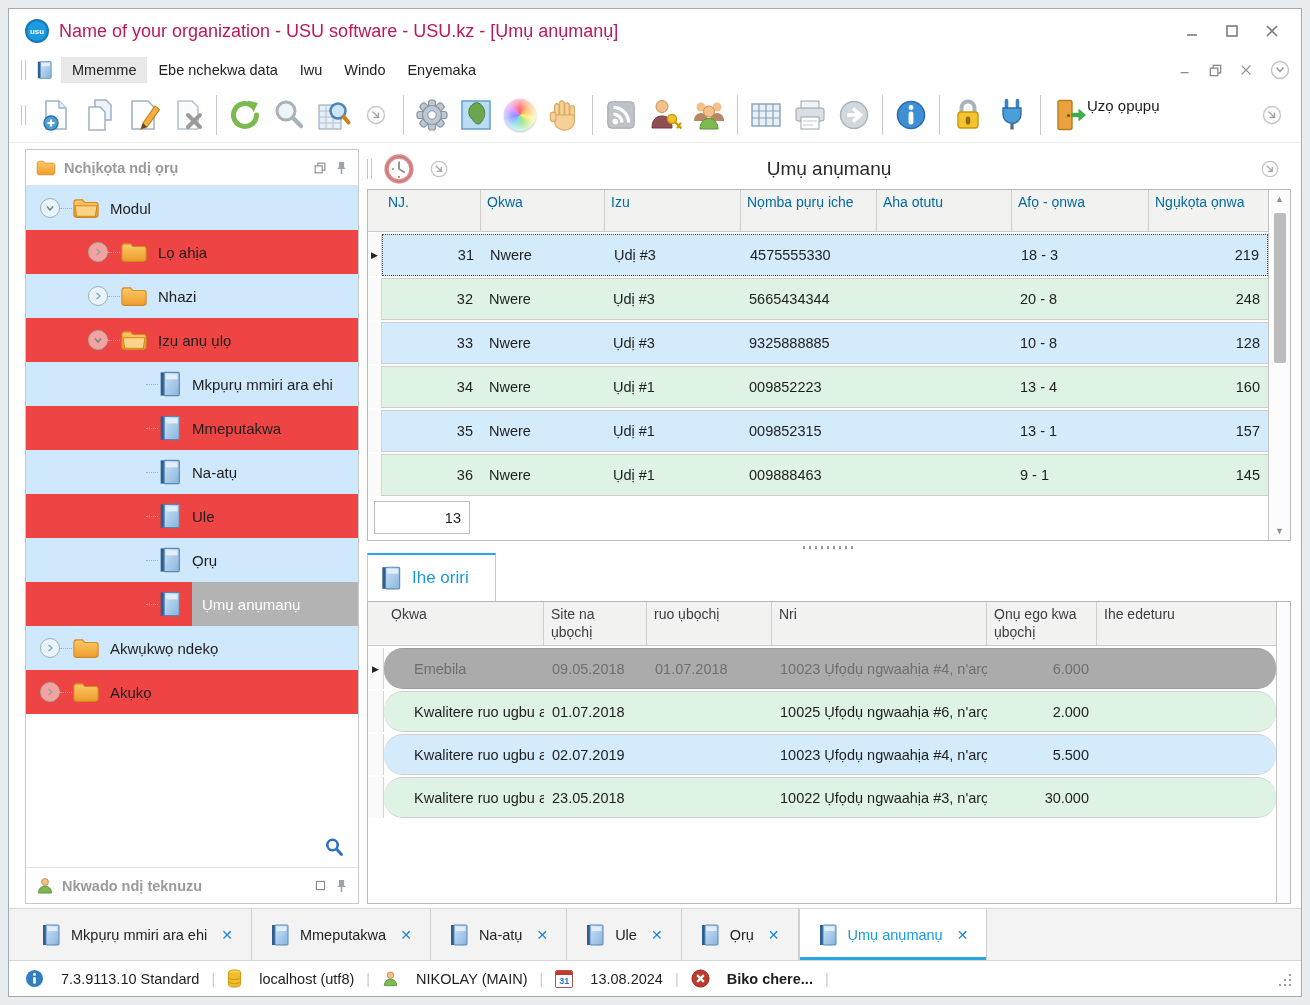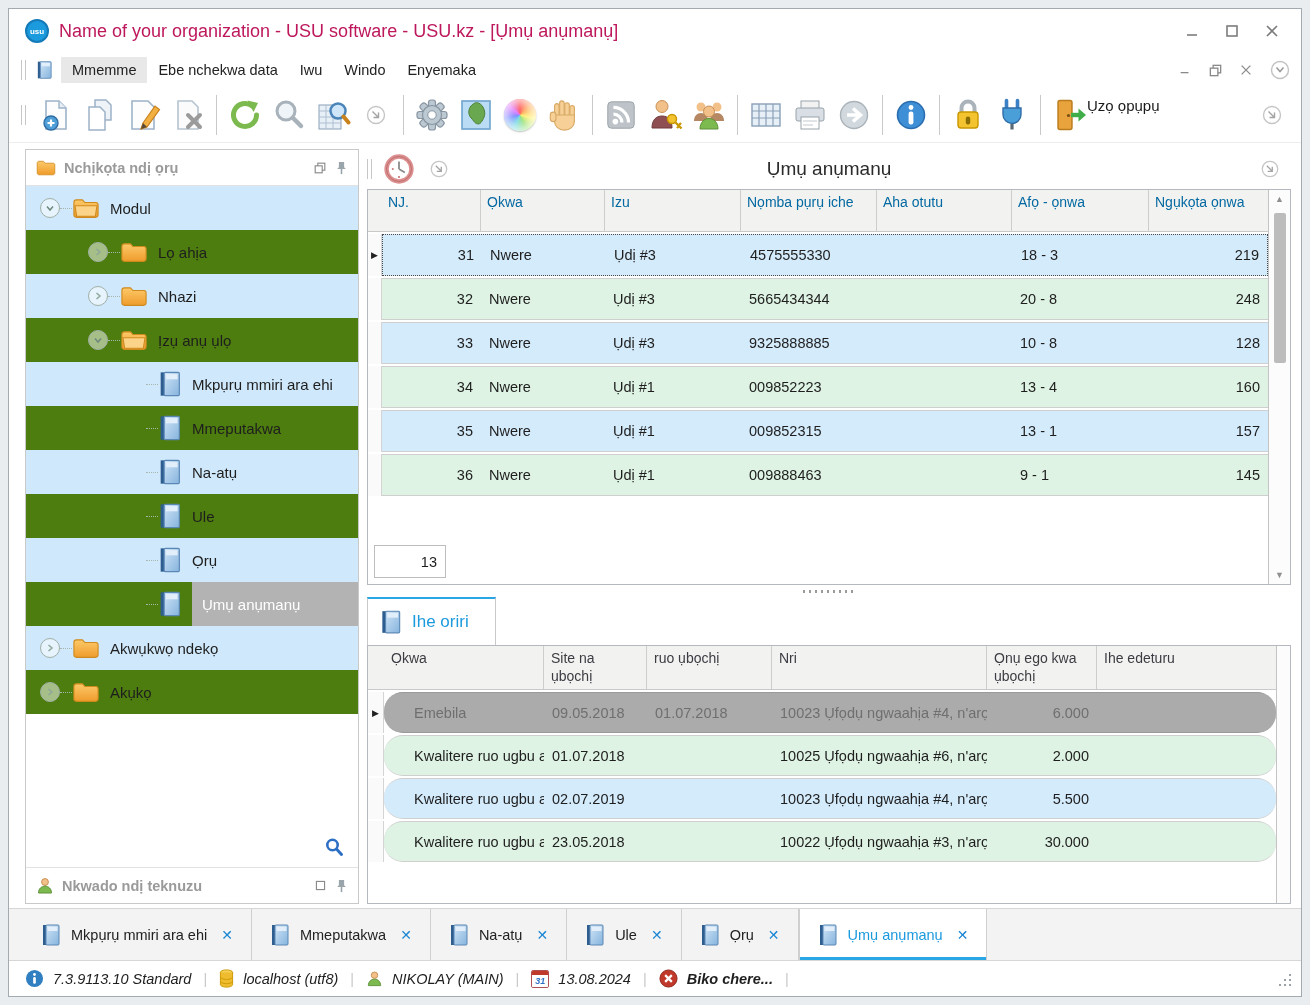--- a/index.html
+++ b/index.html
@@ -38,21 +38,21 @@
   .workspace { flex:1; display:flex; padding:6px 6px 4px 16px; min-height:0; }
 
   
   .sidebar { width:334px; border:1px solid #c9c9c9; display:flex; flex-direction:column; background:#fff; }
   .side-head { height:36px; display:flex; align-items:center; gap:8px; padding:0 10px; border-bottom:1px solid #e2e2e2; }
   .side-head-title { color:#9a9a9a; font-weight:bold; font-size:14.5px; flex:1; }
   .side-head .hicon { color:#8f8f8f; }
   .tree { display:flex; flex-direction:column; }
   .tree-row { height:44px; display:flex; align-items:center; font-size:15px; }
   .tree-row.blue { background:#cfe8fb; }
-  .tree-row.green { background:#4d7c0f; }
+  .tree-row.green { background:#ef4444; }
   .tlabel { margin-left:10px; }
   .tlabel.sel { background:#b3b3b3; color:#fff; align-self:stretch; display:flex; align-items:center; padding:0 14px 0 10px; margin-left:10px; flex:1; }
   .dots { border-top:1px dotted #a9b6ad; width:12px; }
   .expando { width:20px; height:20px; border:1px solid #9fb0a6; border-radius:50%; display:flex; align-items:center; justify-content:center; background:rgba(255,255,255,.5); flex:none; }
   .side-search { flex:1; position:relative; }
   .search-glass { position:absolute; right:14px; bottom:10px; }
   .side-foot { height:36px; display:flex; align-items:center; gap:8px; padding:0 10px; border-top:1px solid #e2e2e2; }
 
   
   .mainarea { flex:1; display:flex; flex-direction:column; padding:0 4px 0 8px; min-width:0; }
@@ -67,21 +67,21 @@
   .ghead .hc { border-right:1px solid #cdcdcd; padding:4px 6px; font-size:14px; color:#0369a1; line-height:1.25; }
   .grow { display:grid; grid-template-columns:14px 1fr; margin-top:2px; }
   .rind { background:#fafafa; border-right:1px solid #d4d4d4; display:flex; align-items:center; justify-content:center; font-size:9px; color:#222; }
   .band { display:grid; grid-template-columns:99px 124px 136px 136px 135px 137px 1fr; align-items:center; height:42px; border-top:1px solid #cfcfcf; border-bottom:1px solid #cfcfcf; font-size:14.5px; }
   .band.blue { background:#d4ebfc; }
   .band.green { background:#def3e3; }
   .grow.sel .band { border:1px dotted #4a4a4a; }
   .cell { padding:0 8px; white-space:nowrap; overflow:hidden; }
   .cell.r { text-align:right; }
   .gfoot { padding:5px 0 6px 6px; }
-  .countbox { width:72px; height:33px; border:1px solid #bdbdbd; background:#fff; font-size:14.5px; display:flex; align-items:center; justify-content:flex-end; padding-right:8px;margin-top:44px; }
+  .countbox { width:96px; height:33px; border:1px solid #bdbdbd; background:#fff; font-size:14.5px; display:flex; align-items:center; justify-content:flex-end; padding-right:8px; }
 
   
   .vscroll { width:22px; border-left:1px solid #c4c4c4; background:#fcfcfc; display:flex; flex-direction:column; align-items:center; padding:3px 0; }
   .varrow { color:#8f8f8f; font-size:9px; line-height:12px; }
   .vthumb { width:12px; height:150px; background:#bcbcbc; border-radius:2px; margin-top:8px; }
   .vspace { flex:1; }
 
   .splitter { height:12px; display:flex; align-items:center; justify-content:center; }
   .split-dots { width:52px; height:3px; background:repeating-linear-gradient(90deg,#9a9a9a 0 2px,transparent 2px 6px); }
 
@@ -104,21 +104,21 @@
 
   
   .tabbar { height:52px; background:#f3f3f3; border-top:1px solid #d6d6d6; display:flex; align-items:stretch; padding-left:14px; }
   .btab { display:flex; align-items:center; gap:10px; padding:0 18px; border-right:1px solid #cfcfcf; font-size:14.5px; color:#222; }
   .btab .x { color:#1b86d3; font-weight:bold; font-size:14px; margin-left:4px; }
   .btab.active { background:#fff; border-right:1px solid #cfcfcf; border-left:1px solid #cfcfcf; box-shadow:inset 0 -3px 0 #29a6e6; color:#1b9ade; }
 
   
   .statusbar { height:36px; border-top:1px solid #d6d6d6; display:flex; align-items:center; padding:0 10px 0 16px; gap:12px; font-size:14.5px; }
   .ssep { color:#c9c9c9; }
-  .sitem { display:flex; align-items:center; gap:9px;font-style:italic; }
+  .sitem { display:flex; align-items:center; gap:17px; }
   .bold { font-weight:bold; }
   .grip-corner { margin-left:auto; width:14px; height:14px; position:relative; }
   .grip-corner i { position:absolute; width:2px; height:2px; background:#9aa2a8; }
   svg { display:block; }
 </style>
 </head>
 <body>
 
 <svg width="0" height="0" style="position:absolute">
   <defs>

